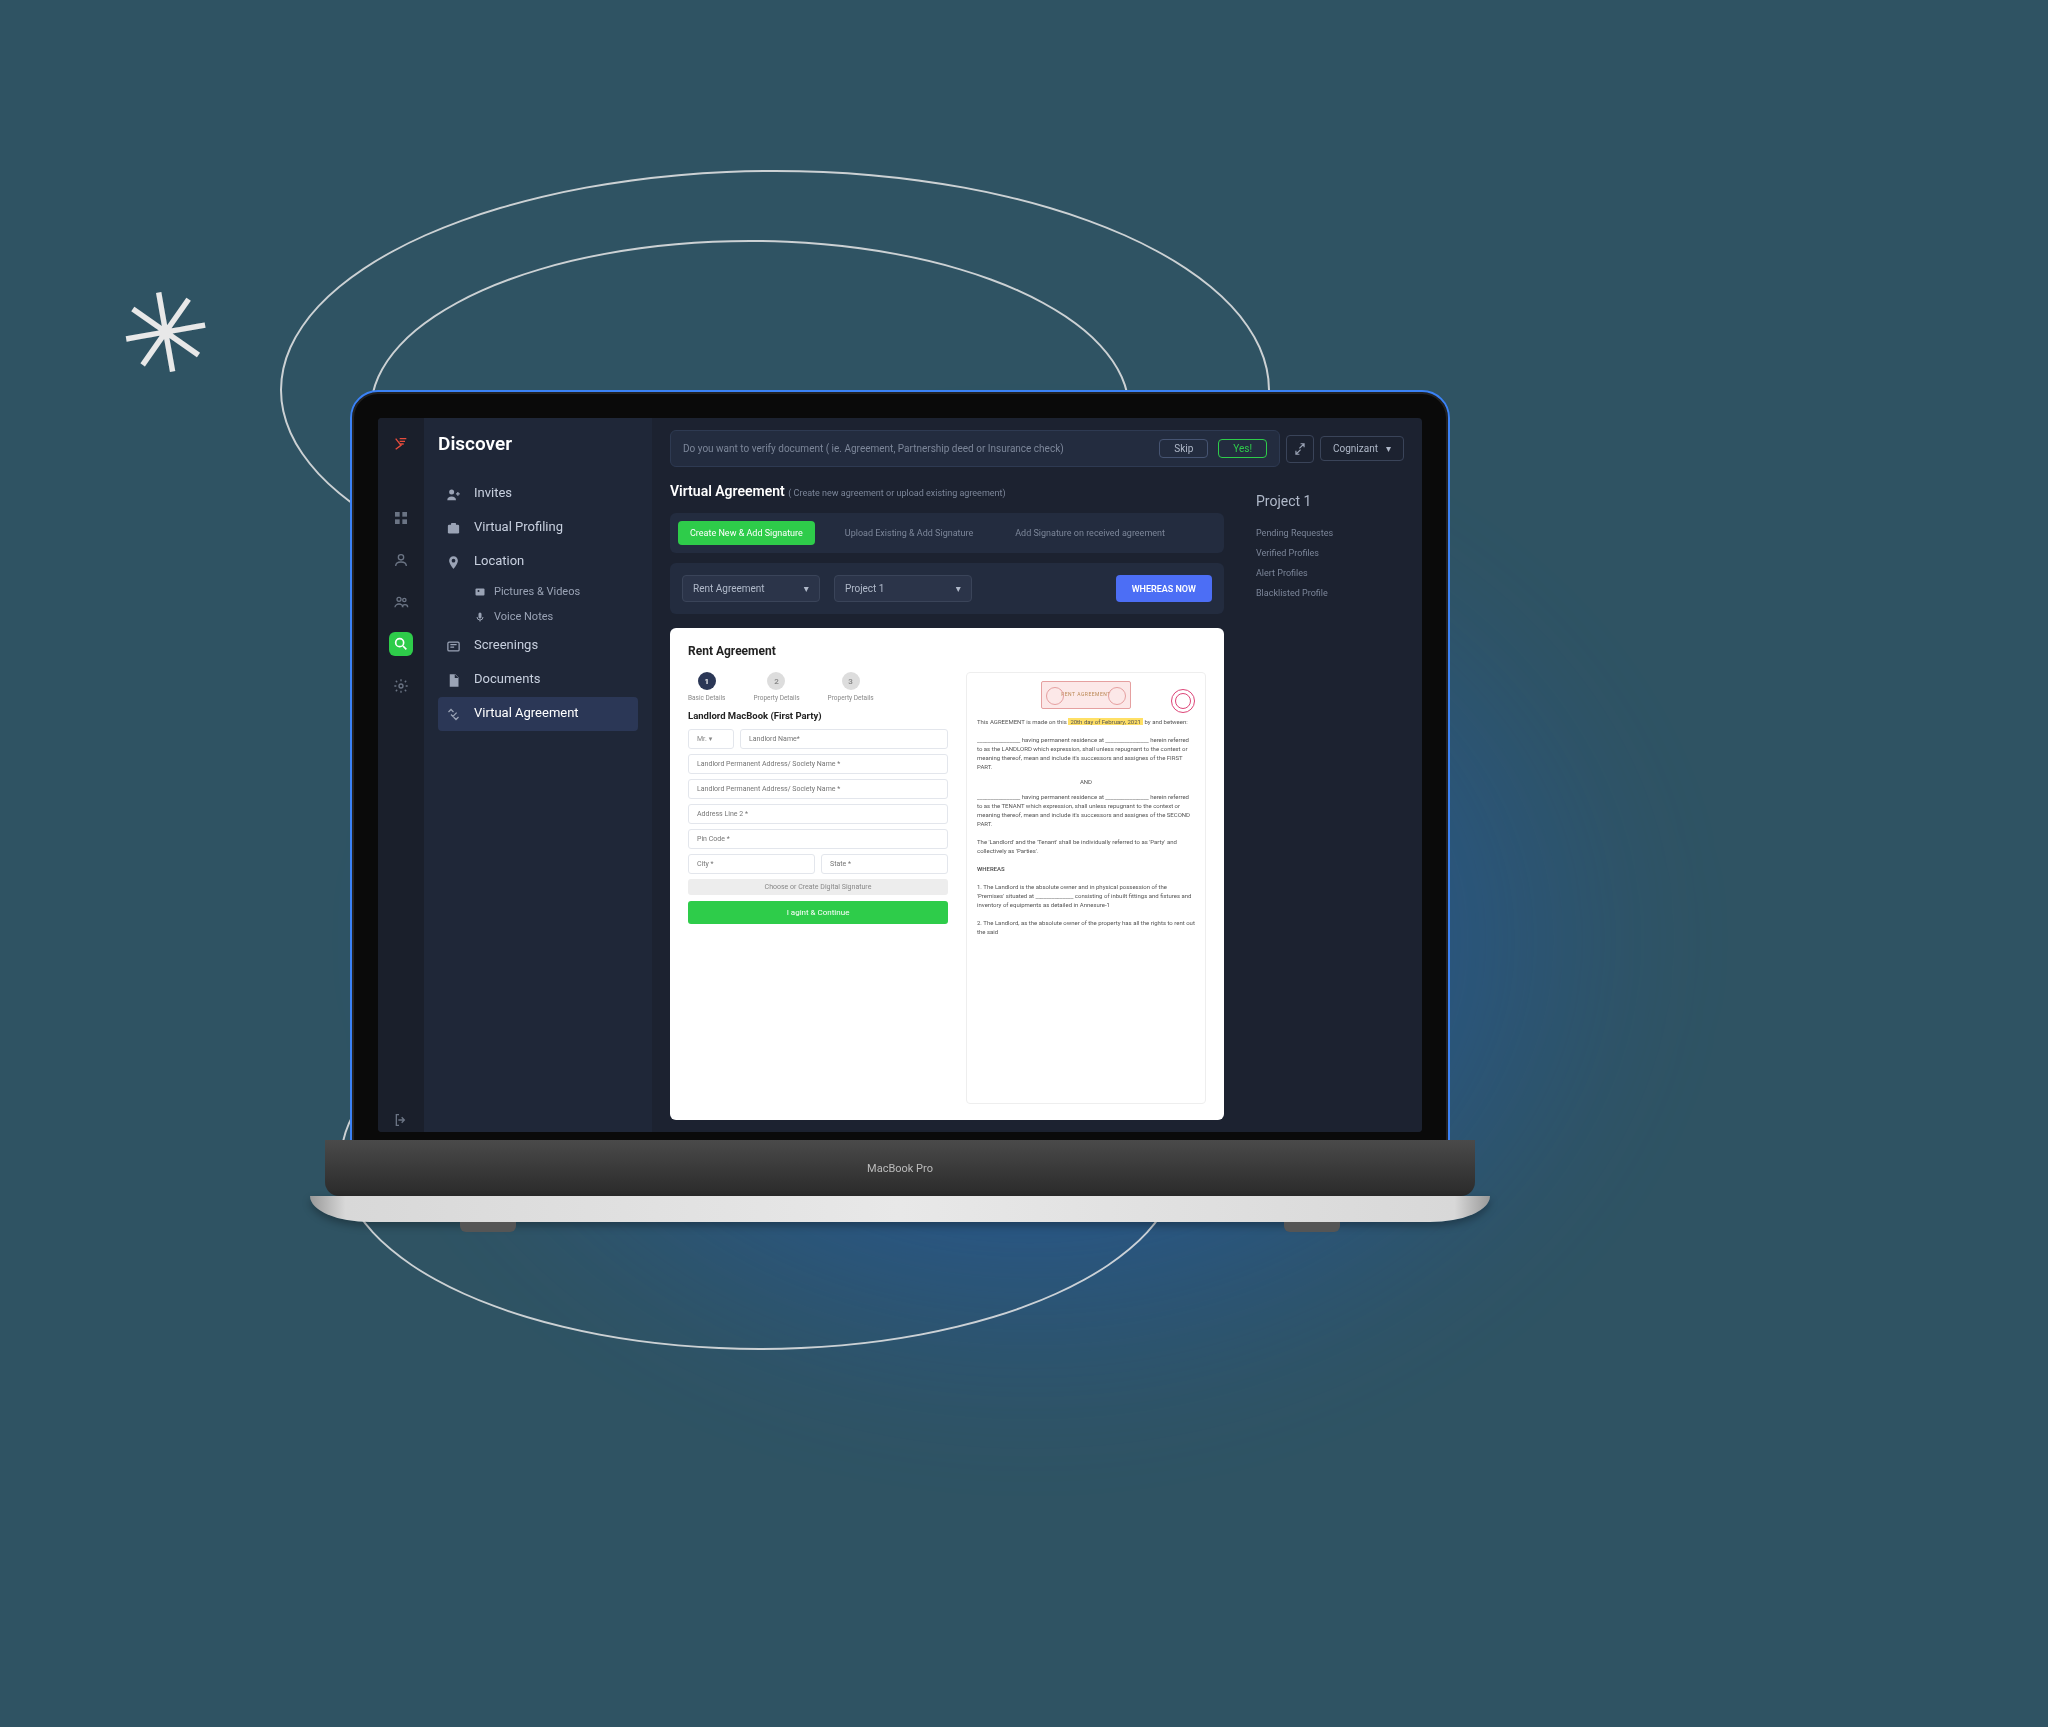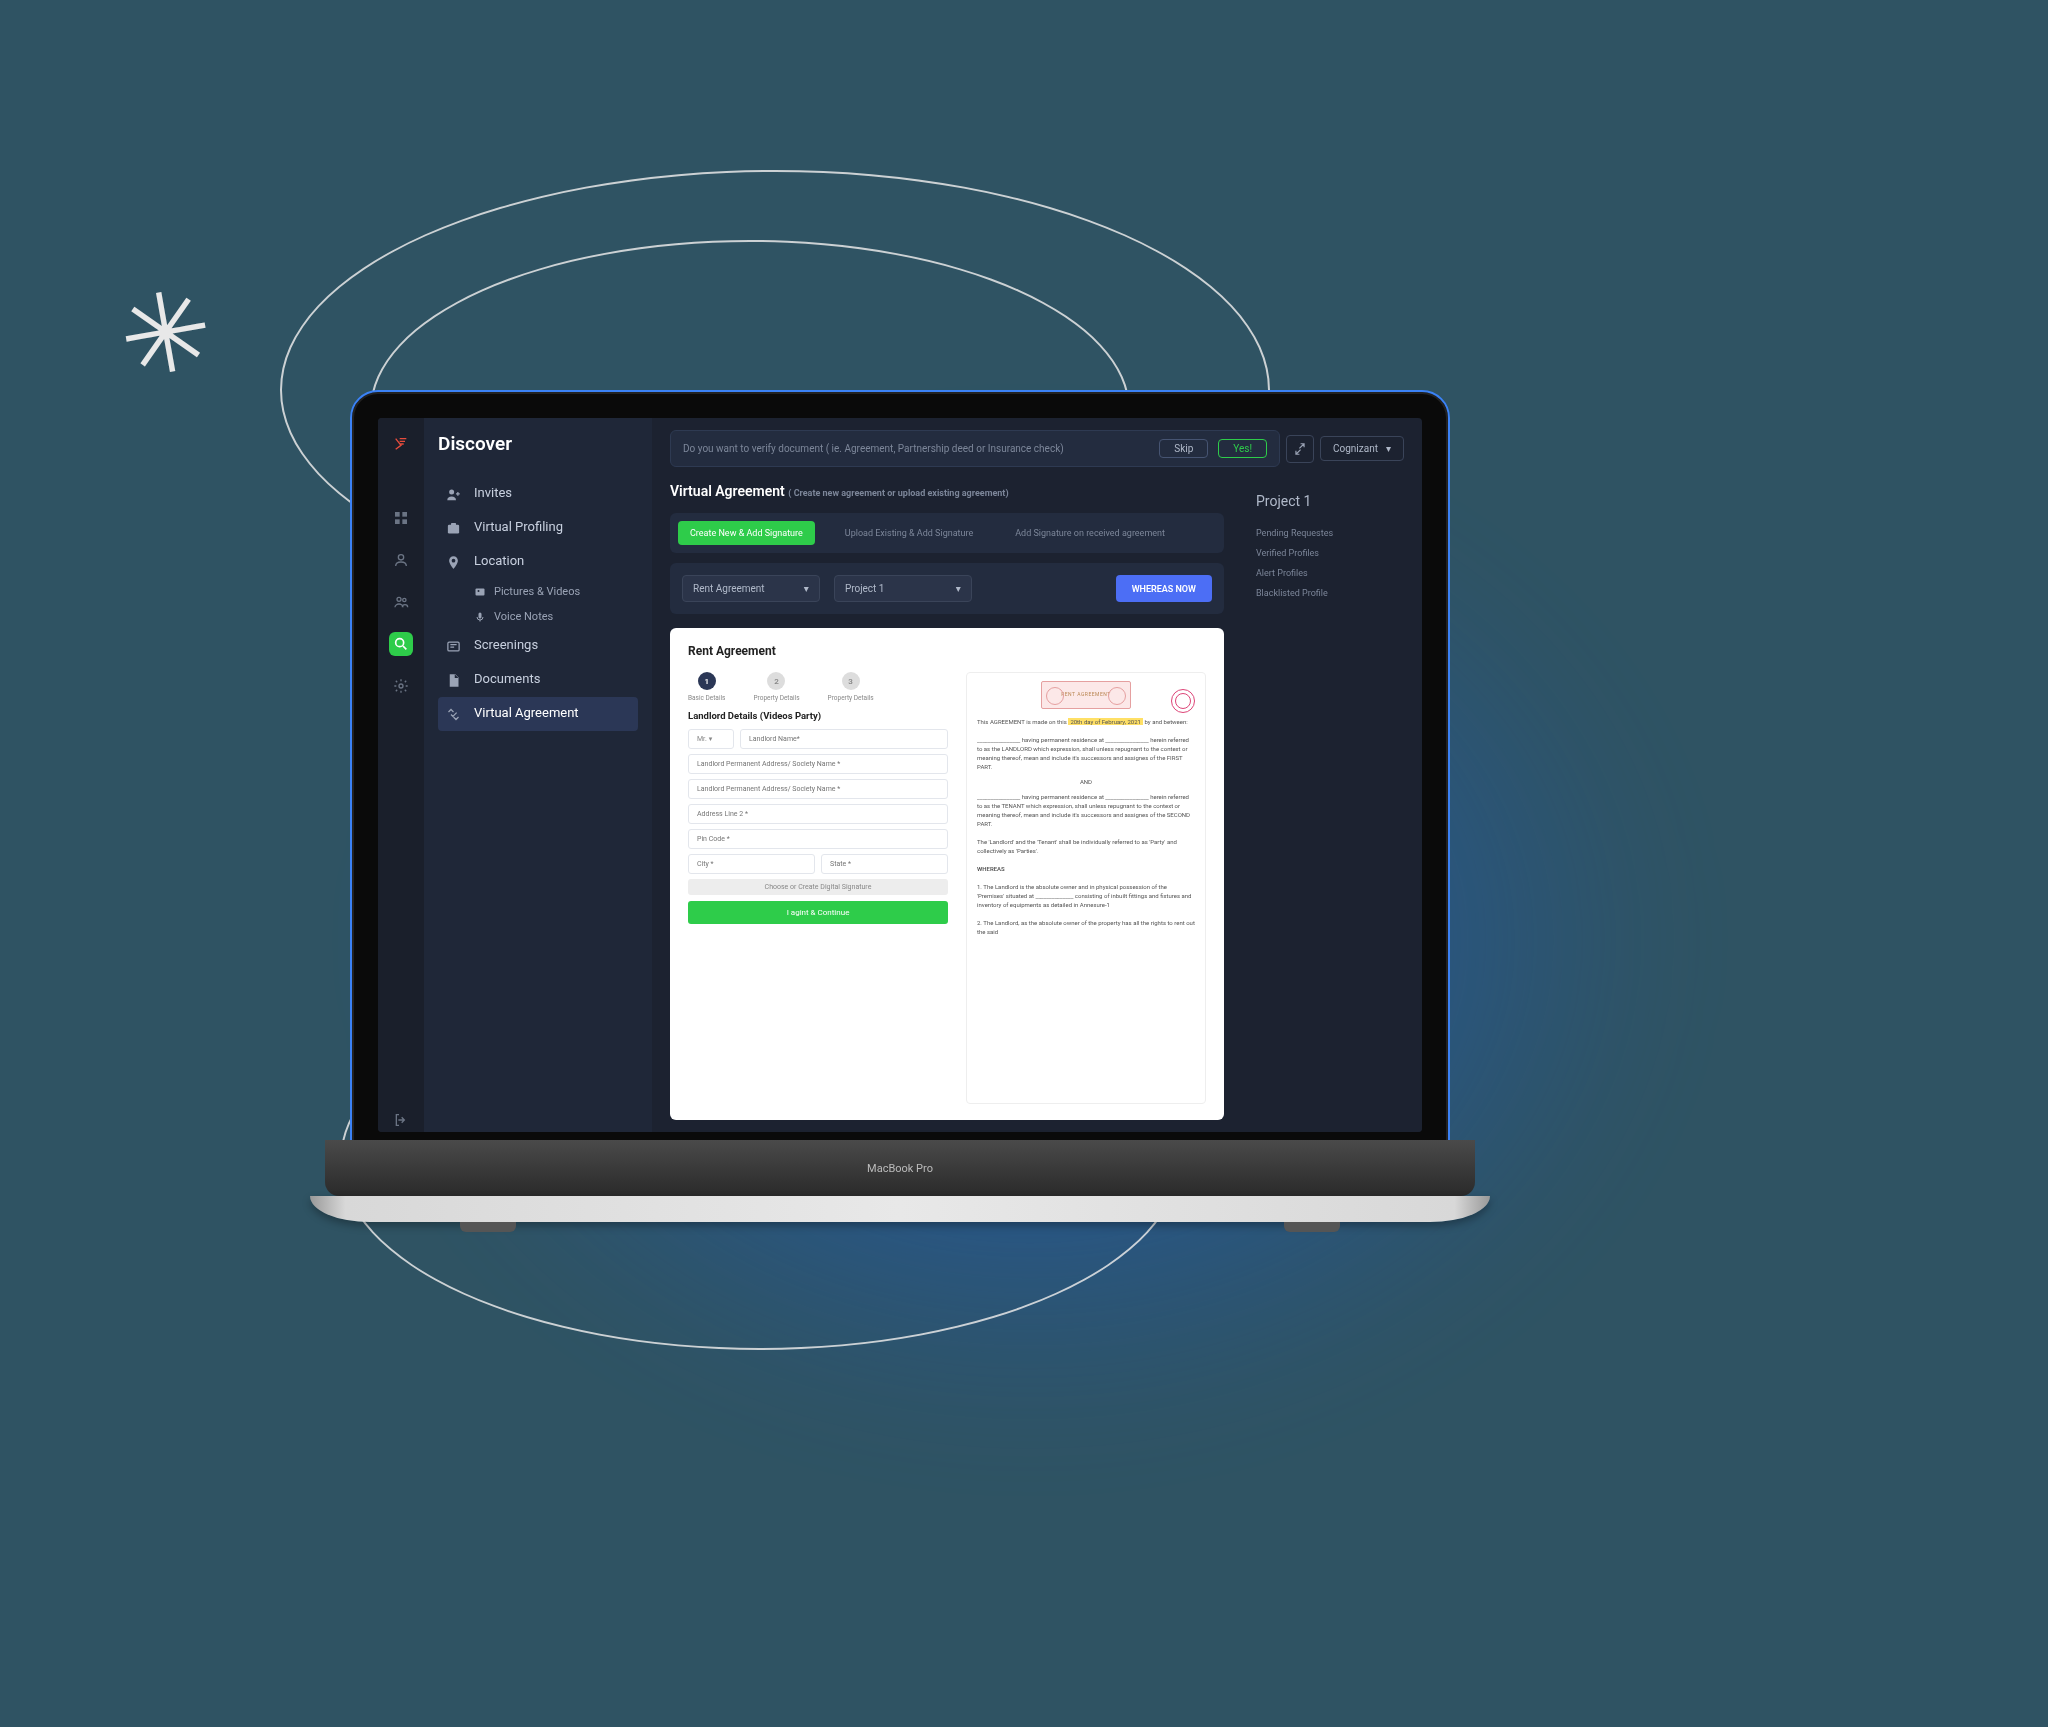--- a/index.html
+++ b/index.html
@@ -38,21 +38,21 @@
 .main{flex:1;display:flex;flex-direction:column}
 .topbar{display:flex;align-items:center;gap:6px;padding:12px 18px}
 .prompt{flex:1;background:#232c3f;border:1px solid #2e3a52;border-radius:6px;padding:8px 12px;display:flex;align-items:center;gap:10px;font-size:10px;color:#7c8699}
 .pill{border:1px solid #465472;border-radius:4px;padding:3px 14px;font-size:10px;color:#b0b9c9;cursor:pointer}
 .pill.yes{border-color:#2ecc4a;color:#2ecc4a}
 .sq{width:28px;height:28px;border:1px solid #3a4459;border-radius:4px;display:flex;align-items:center;justify-content:center;color:#9aa3b5;cursor:pointer}
 .drop{border:1px solid #3a4459;border-radius:4px;padding:6px 12px;font-size:10px;color:#b0b9c9;display:flex;align-items:center;gap:8px;cursor:pointer}
 .content{display:flex;flex:1;overflow:hidden}
 .center{flex:1;padding:0 18px 12px;overflow:hidden;display:flex;flex-direction:column}
 .pagetitle{color:#fff;font-size:14px;font-weight:600;margin:4px 0 14px}
-.pagetitle span{font-size:9px;color:#7c8699;font-weight:700}
+.pagetitle span{font-size:9px;color:#7c8699;font-weight:400}
 .tabs{background:#232c3f;border-radius:6px;padding:8px;display:flex;gap:18px;margin-bottom:10px}
 .tab{font-size:9px;color:#7c8699;padding:7px 12px;border-radius:4px;cursor:pointer}
 .tab.active{background:#2ecc4a;color:#fff}
 .controls{background:#232c3f;border-radius:6px;padding:12px;display:flex;gap:14px;margin-bottom:14px}
 .sel{flex:1;max-width:160px;background:#2b3449;border:1px solid #3a4459;border-radius:4px;padding:7px 10px;font-size:10px;color:#b0b9c9;display:flex;justify-content:space-between;align-items:center;cursor:pointer}
 .btn-create{background:#4c6ef5;color:#fff;border:none;border-radius:4px;padding:7px 16px;font-size:9px;font-weight:600;cursor:pointer}
 .card{background:#fff;border-radius:6px;padding:16px 18px;flex:1;overflow:hidden;display:flex;flex-direction:column;color:#222}
 .card h3{font-size:12px;font-weight:700;margin-bottom:14px}
 .cols{display:flex;gap:18px;flex:1;overflow:hidden}
 .left{width:260px;flex-shrink:0}
@@ -264,21 +264,21 @@
                         </div>
                       <div class="step">
                           <div class="num">2</div>
                           <div class="lbl">Property Details</div>
                         </div>
                       <div class="step">
                           <div class="num">3</div>
                           <div class="lbl">Property Details</div>
                         </div>
                     </div>
-                    <div class="subtitle">Landlord Details (Videos Party)</div>
+                    <div class="subtitle">Landlord MacBook (First Party)</div>
                     <div class="row">
                         <div class="fld short"><span>Mr.</span> ▾</div>
                         <input class="fld" placeholder="Landlord Name*" style="">
                       </div>
                     <input class="fld" placeholder="Landlord Permanent Address/ Society Name *" style="">
                     <input class="fld" placeholder="Landlord Permanent Address/ Society Name *" style="">
                     <input class="fld" placeholder="Address Line 2 *" style="">
                     <input class="fld" placeholder="Pin Code *" style="">
                     <div class="row">
                         <input class="fld" placeholder="City *" style="">

